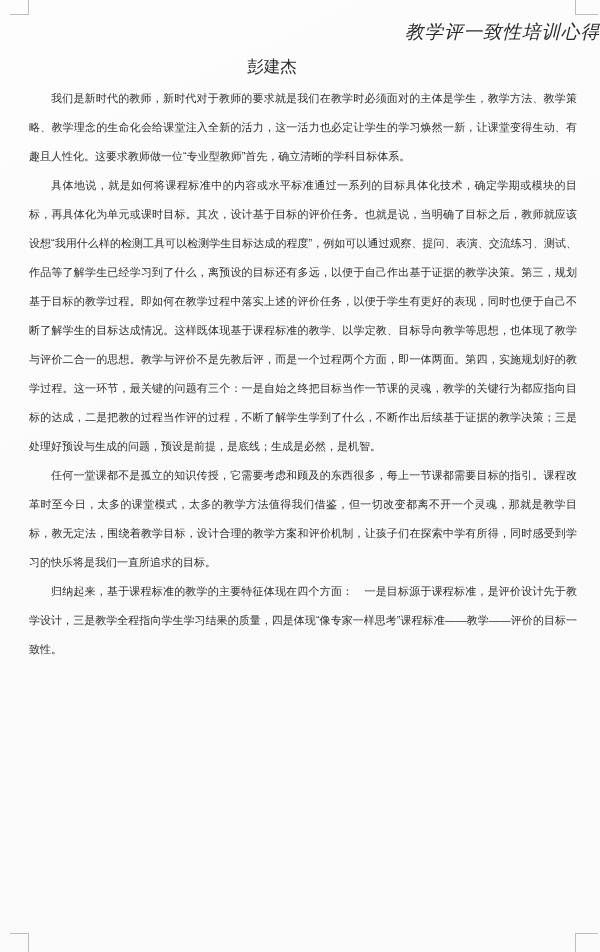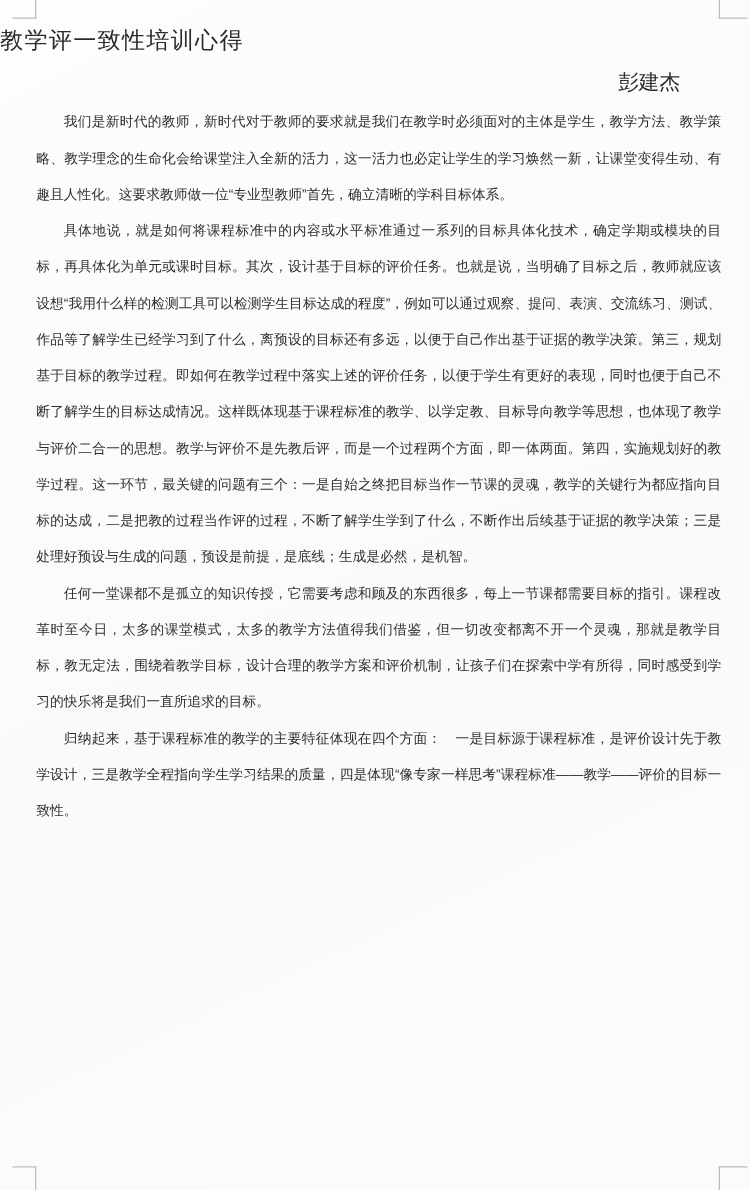--- a/index.html
+++ b/index.html
@@ -30,30 +30,31 @@
   .bl-v { left: 28px; top: 933px; width: 1px;  height: 19px; }
   .br-h { left: 575px; top: 933px; width: 23px; height: 1px; }
   .br-v { left: 575px; top: 933px; width: 1px;  height: 19px; }
 
   
   .title {
     margin: 0;
     padding-top: 16px;
     height: 32px;
     line-height: 32px;
-    text-align: left;
+    text-align: right;
     font-size: 18.5px;
     font-weight: 400;
     color: #2b2b2b;
     letter-spacing: 1px;
+    font-style: italic;
   }
   .author {
     height: 36px;
     line-height: 36px;
-    text-align: right;
+    text-align: center;
     padding-right: 56px;
     font-size: 16.5px;
     color: #2e2e2e;
   }
   .content {
     margin-left: 29px;
     width: 548px;
     font-size: 11px;
     line-height: 29px;
     text-align: justify;

